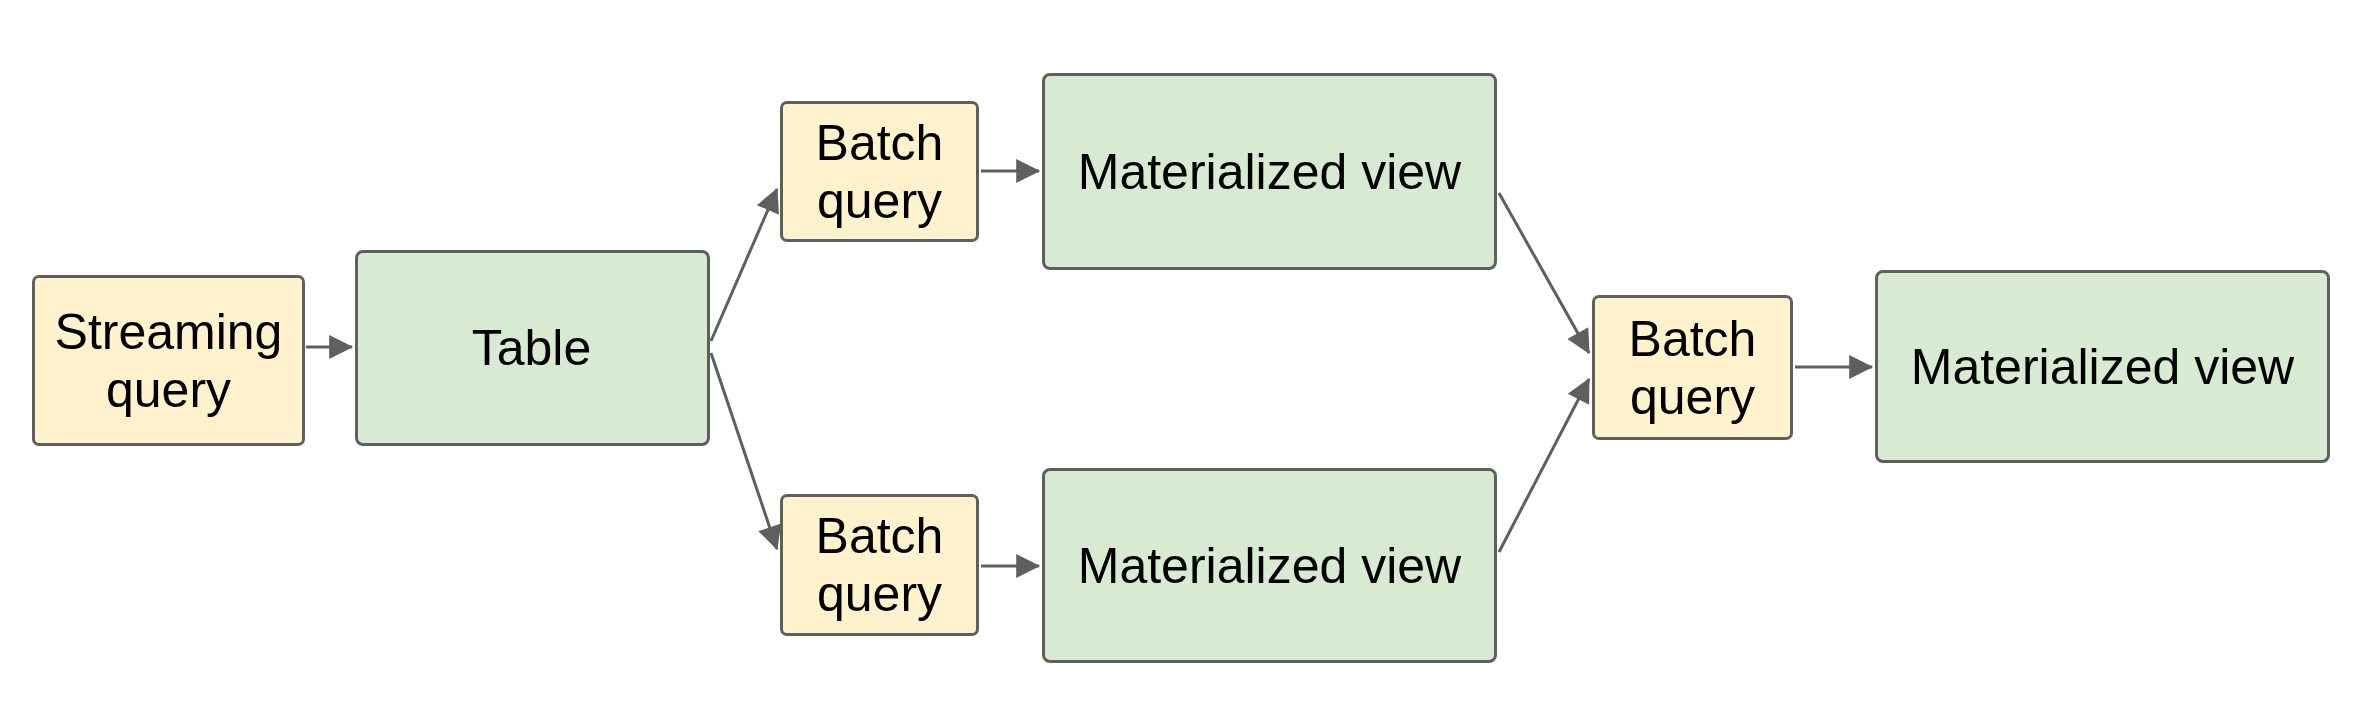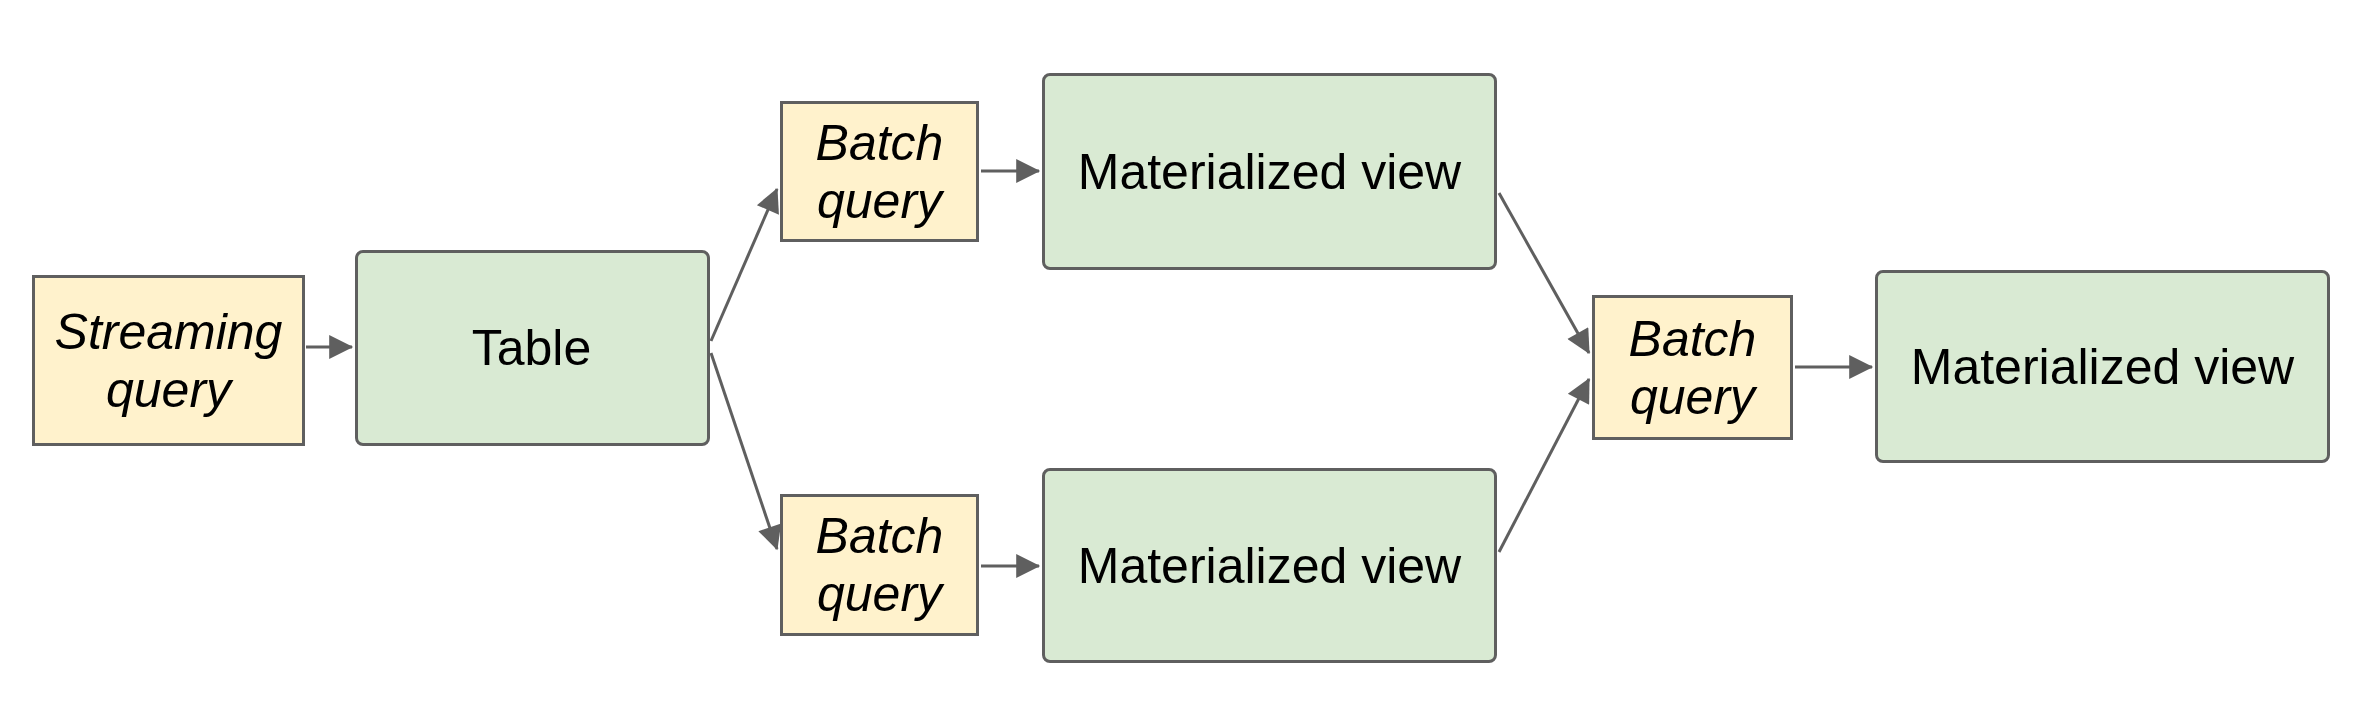--- a/index.html
+++ b/index.html
@@ -23,22 +23,21 @@
     align-items: center;
     justify-content: center;
     text-align: center;
     font-size: 50px;
     line-height: 1.16;
     color: var(--text, #000000);
     padding: 0 10px;
   }
   .node.query {
     background: var(--query-fill, #FFF2CC);
-    border-radius: 0;
-    font-style: italic;
+    border-radius: 7px;
   }
   .node.entity {
     background: var(--entity-fill, #D9EAD3);
     border-radius: 8px;
   }
   svg.edges {
     position: absolute;
     left: 0;
     top: 0;
     width: 2370px;

